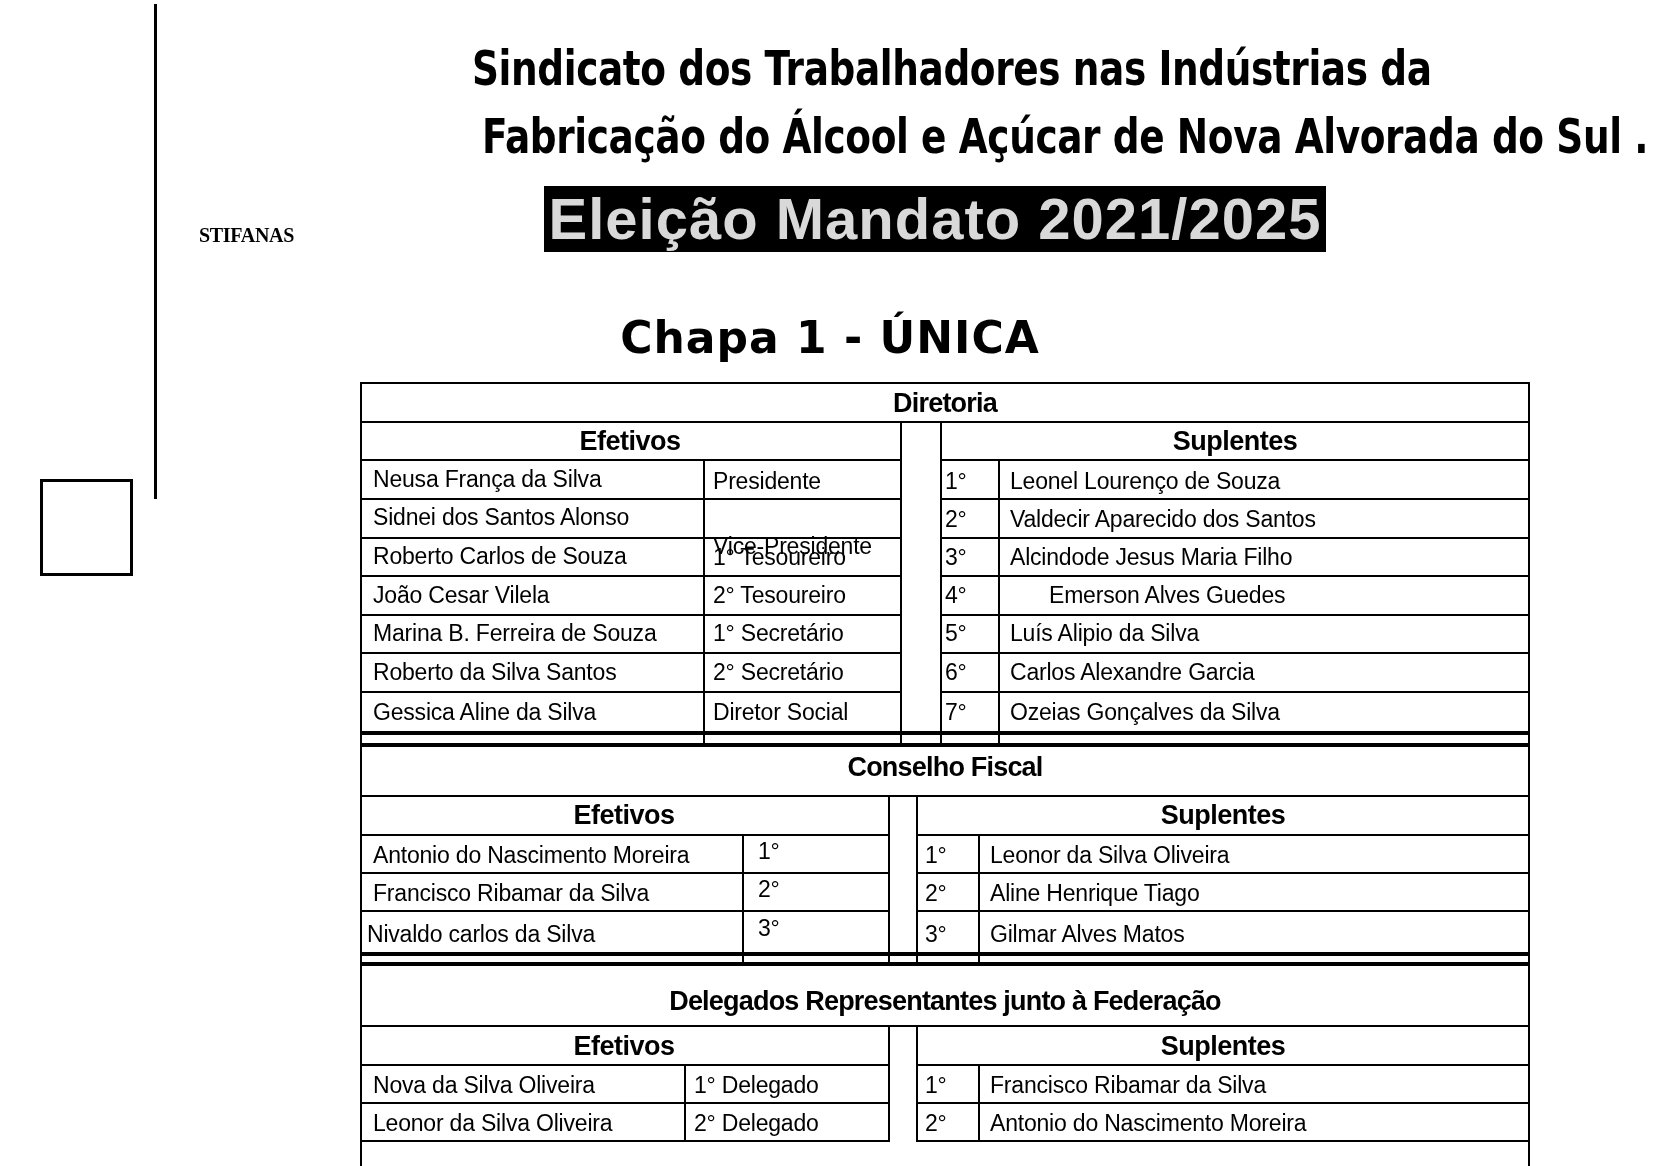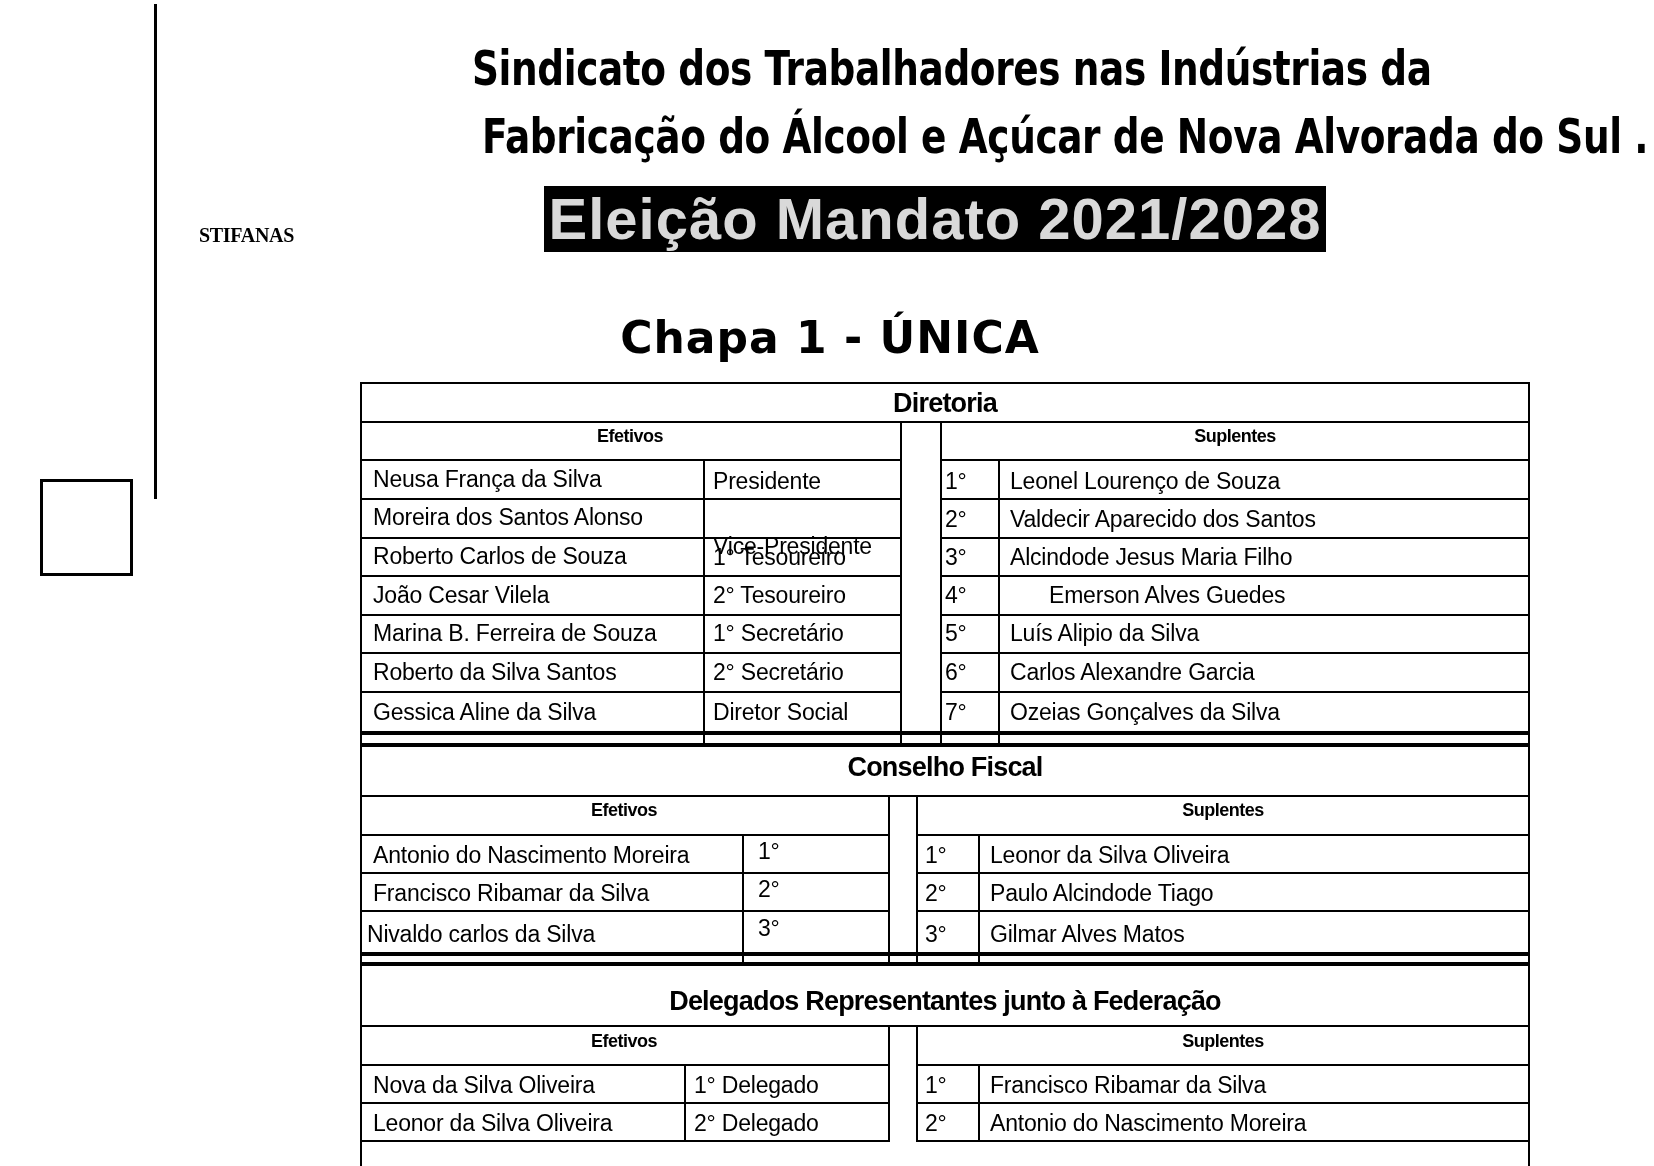--- a/index.html
+++ b/index.html
@@ -11,36 +11,36 @@
   .org-abbr { position: absolute; left: 199px; top: 224px; font-family: "Liberation Serif", serif; font-weight: bold; font-size: 20px; letter-spacing: -0.3px; }
 
   .title { position: absolute; left: 350px; width: 1200px; text-align: center; font-family: "DejaVu Sans", sans-serif; font-weight: bold; font-size: 48px; transform: scaleX(0.78); transform-origin: center; white-space: nowrap; letter-spacing: -0.5px; }
   .title.l1 { top: 40px; left: 340px; }
   .title.l2 { top: 108px; left: 350px; }
 
   .banner { position: absolute; left: 544px; top: 186px; width: 782px; height: 66px; background: #000; color: #d9d9d9; font-weight: bold; font-size: 58px; line-height: 66px; text-align: center; white-space: nowrap; overflow: hidden; letter-spacing: 1px; }
 
   .chapa { position: absolute; left: 560px; top: 312px; width: 540px; text-align: center; font-family: "DejaVu Sans", sans-serif; font-weight: bold; font-size: 44px; letter-spacing: 1px; }
   .sec-title { position: absolute; font-family: "Liberation Sans", sans-serif; font-weight: bold; font-size: 27px; text-align: center; letter-spacing: -0.8px; }
-  .hdr { position: absolute; font-weight: bold; font-size: 18px; text-align: center; letter-spacing: -0.5px; }
+  .hdr { position: absolute; font-weight: bold; font-size: 27px; text-align: center; letter-spacing: -0.5px; }
   .cell { position: absolute; font-size: 23px; white-space: nowrap; line-height: 1; letter-spacing: -0.2px; }
   .hl { position: absolute; height: 2px; background: #000; }
   .hl.thick { height: 4px; }
   .vl { position: absolute; width: 2px; background: #000; }
 </style>
 </head>
 <body>
 
 <div class="vline"></div>
 <div class="logo-box"></div>
 <div class="org-abbr">STIFANAS</div>
 
 <div class="title l1">Sindicato dos Trabalhadores nas Indústrias da</div>
 <div class="title l2">Fabricação do Álcool e Açúcar de Nova Alvorada do Sul .</div>
-<div class="banner">Eleição Mandato 2021/2028</div>
+<div class="banner">Eleição Mandato 2021/2025</div>
 <div class="chapa">Chapa 1 - ÚNICA</div>
 
 <div>
 
   <div class="hl" style="left:360px; top:382px; width:1170px;"></div>
   <div class="vl" style="left:360px; top:382px; height:1048px;"></div>
   <div class="vl" style="left:1528px; top:382px; height:1048px;"></div>
   <div class="sec-title" style="left:360px; top:388px; width:1170px;">Diretoria</div>
   <div class="hl" style="left:360px; top:421px; width:1170px;"></div>
 
@@ -68,21 +68,21 @@
   <div class="hl" style="left:360px; top:691px; width:541px;"></div>
     <div class="hl" style="left:940px; top:691px; width:590px;"></div>
   <div class="hl thick" style="left:360px; top:731px; width:1170px;"></div>
   <div class="hl thick" style="left:360px; top:743px; width:1170px;"></div>
 
   <div>
     <div class="cell" style="left:373px; top:468px;">Neusa França da Silva</div>
     <div class="cell" style="left:713px; top:470px;"> Presidente</div>
   </div>
   <div>
-    <div class="cell" style="left:373px; top:506px;">Moreira dos Santos Alonso</div>
+    <div class="cell" style="left:373px; top:506px;">Sidnei dos Santos Alonso</div>
     <div class="cell" style="left:713px; top:508px;margin-top:27px;">Vice-Presidente</div>
   </div>
   <div>
     <div class="cell" style="left:373px; top:545px;">Roberto Carlos de Souza</div>
     <div class="cell" style="left:713px; top:546px;">1° Tesoureiro</div>
   </div>
   <div>
     <div class="cell" style="left:373px; top:584px;">João Cesar Vilela</div>
     <div class="cell" style="left:713px; top:584px;">2° Tesoureiro</div>
   </div>
@@ -163,21 +163,21 @@
     <div class="cell" style="left:367px; top:923px;">Nivaldo carlos da Silva</div>
     <div class="cell" style="left:758px; top:917px;">3°</div>
   </div>
 
   <div>
     <div class="cell" style="left:925px; top:844px;">1°</div>
     <div class="cell" style="left:990px; top:844px;">Leonor da Silva Oliveira</div>
   </div>
   <div>
     <div class="cell" style="left:925px; top:882px;">2°</div>
-    <div class="cell" style="left:990px; top:882px;">Paulo Alcindode Tiago</div>
+    <div class="cell" style="left:990px; top:882px;">Aline Henrique Tiago</div>
   </div>
   <div>
     <div class="cell" style="left:925px; top:923px;">3°</div>
     <div class="cell" style="left:990px; top:923px;">Gilmar Alves Matos</div>
   </div>
 </div>
 
 <div>
   <div class="sec-title" style="left:360px; top:986px; width:1170px;">Delegados Representantes junto à Federação</div>
   <div class="hl" style="left:360px; top:1025px; width:1170px;"></div>

